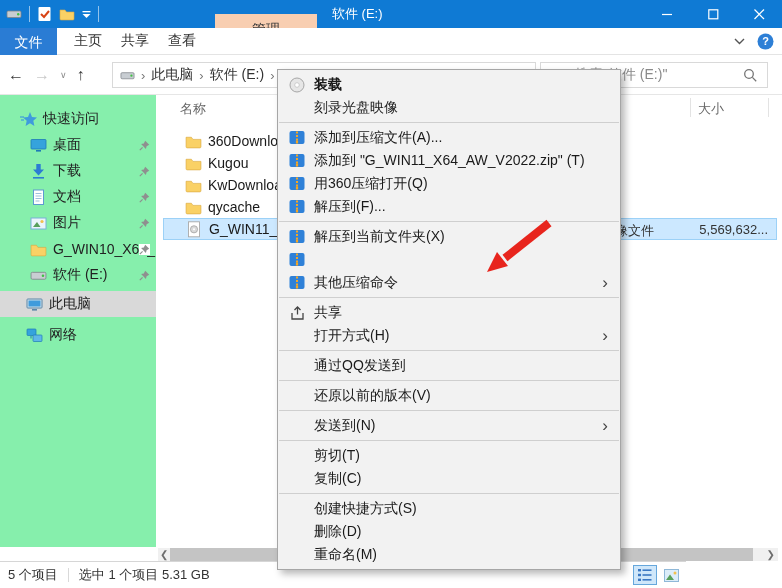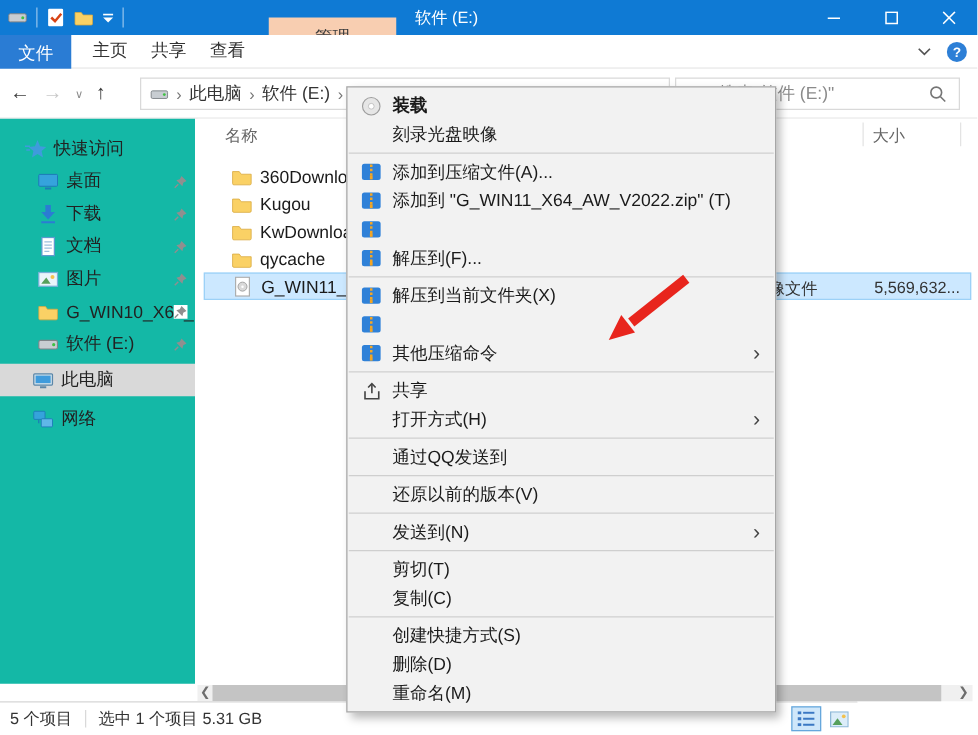--- a/index.html
+++ b/index.html
@@ -34,21 +34,21 @@
   .nav-glyph{font-size:16px;line-height:1;}
   .addressbox{position:absolute;left:112px;top:7px;width:424px;height:26px;border:1px solid #d9d9d9;box-sizing:border-box;
               display:flex;align-items:center;padding-left:7px;gap:6px;font-size:14px;color:#333;}
   .crumb-sep{color:#777;font-size:13px;}
   .searchbox{position:absolute;left:540px;top:7px;width:228px;height:26px;border:1px solid #d9d9d9;box-sizing:border-box;
              display:flex;align-items:center;overflow:hidden;}
   .searchbox .ph{color:#8a8a8a;font-size:14px;padding-left:34px;white-space:nowrap;}
   .search-mag{position:absolute;right:9px;top:5px;}
 
   
-  .sidebar{position:absolute;left:0;top:95px;width:156px;height:452px;background:#14b8a6;padding-top:11px;box-sizing:border-box;}
+  .sidebar{position:absolute;left:0;top:95px;width:156px;height:452px;background:#86efac;padding-top:11px;box-sizing:border-box;}
   .side-item{position:relative;height:26px;display:flex;align-items:center;gap:6px;font-size:14px;color:#222;white-space:nowrap;overflow:hidden;}
   .side-item .icn{flex:0 0 17px;}
   .lvl0{padding-left:20px;}
   .root{padding-left:26px;}
   .lvl1{padding-left:30px;}
   .side-item.selected{background:#d9d9d9;}
   .pin{position:absolute;right:6px;top:8px;}
   .gap-before{margin-top:3px;}
   .gap-before2{margin-top:5px;text-align:right;}
 
@@ -476,20 +476,21 @@
     </div>
 
     <div class="menu-item">
       <span class="mi-icon">
         <svg width="16" height="15" viewBox="0 0 16 15">
             <rect x="0.5" y="1" width="15" height="13" rx="2" fill="#2F81D8"></rect>
             <line x1="8" y1="1.5" x2="8" y2="10.5" stroke="#F5A623" stroke-width="2" stroke-dasharray="2,1.5"></line>
             <rect x="6.9" y="10.5" width="2.2" height="3" fill="#F5A623"></rect>
           </svg>
       </span>
+      <span class="mi-label">用360压缩打开(Q)</span>
     </div>
 
     <div class="menu-item">
       <span class="mi-icon">
         <svg width="16" height="15" viewBox="0 0 16 15">
             <rect x="0.5" y="1" width="15" height="13" rx="2" fill="#2F81D8"></rect>
             <line x1="8" y1="1.5" x2="8" y2="10.5" stroke="#F5A623" stroke-width="2" stroke-dasharray="2,1.5"></line>
             <rect x="6.9" y="10.5" width="2.2" height="3" fill="#F5A623"></rect>
           </svg>
       </span>

